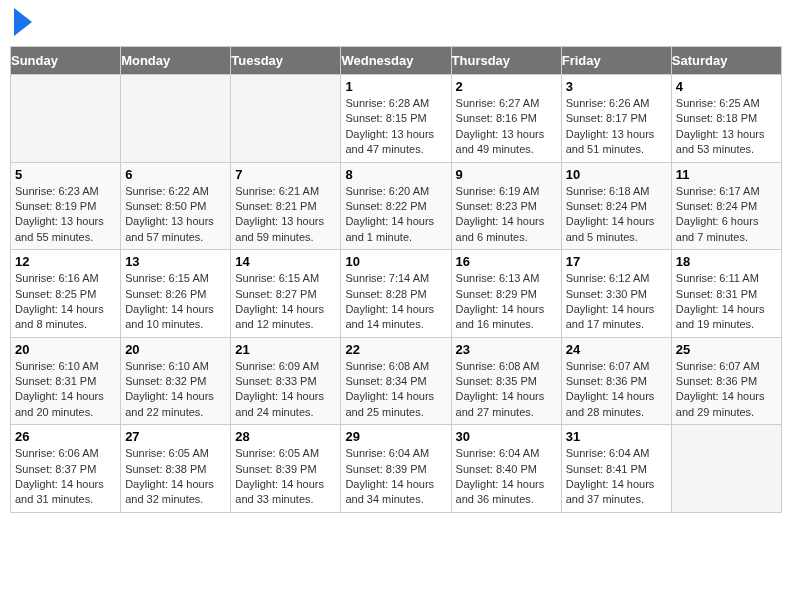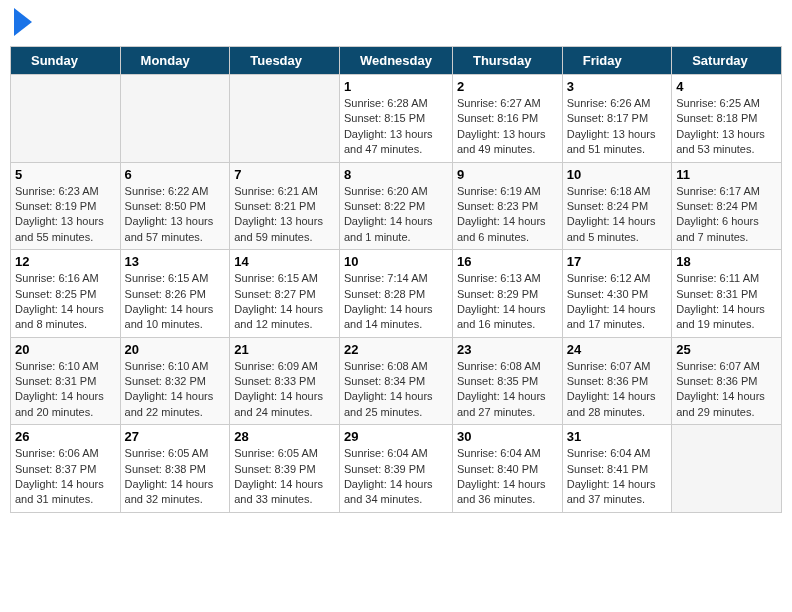--- a/index.html
+++ b/index.html
@@ -50,23 +50,23 @@
     .subtitle {
       font-size: 16px;
       color: #555;
     }
     .calendar {
       width: 100%;
       border-collapse: collapse;
       font-size: 11px;
     }
     .calendar th {
-      background-color: #0c4a6e;
+      background-color: #737373;
       color: #fff;
-      padding: 6px 20px;
+      padding: 6px 0;
       text-align: left;
       font-size: 13px;
       font-weight: bold;
       border: 1px solid #ccc;
     }
     .calendar td {
       border: 1px solid #ccc;
       vertical-align: top;
       padding: 4px;
       width: 110px;
@@ -255,21 +255,21 @@
         <div class="day-info">
           <span>Sunrise: 6:13 AM</span><br>
           <span>Sunset: 8:29 PM</span><br>
           <span>Daylight: 14 hours and 16 minutes.</span>
         </div>
       </td>
         <td>
         <span class="day-number">17</span>
         <div class="day-info">
           <span>Sunrise: 6:12 AM</span><br>
-          <span>Sunset: 4:30 PM</span><br>
+          <span>Sunset: 3:30 PM</span><br>
           <span>Daylight: 14 hours and 17 minutes.</span>
         </div>
       </td>
         <td>
         <span class="day-number">18</span>
         <div class="day-info">
           <span>Sunrise: 6:11 AM</span><br>
           <span>Sunset: 8:31 PM</span><br>
           <span>Daylight: 14 hours and 19 minutes.</span>
         </div>

